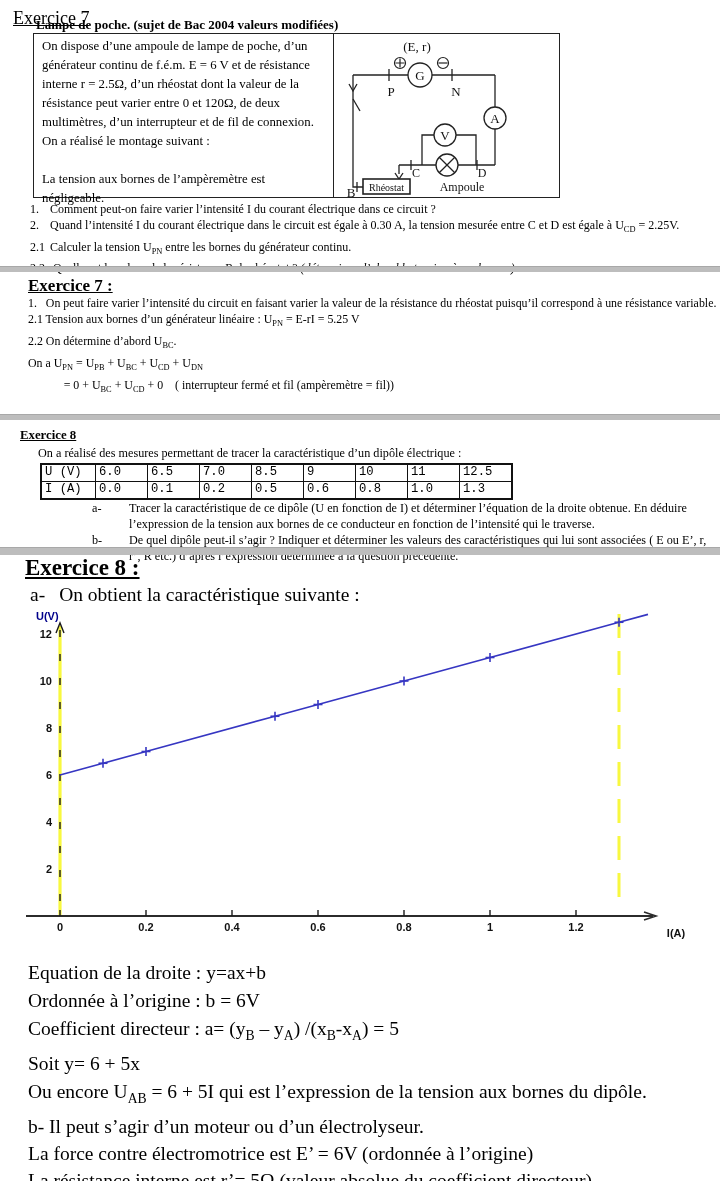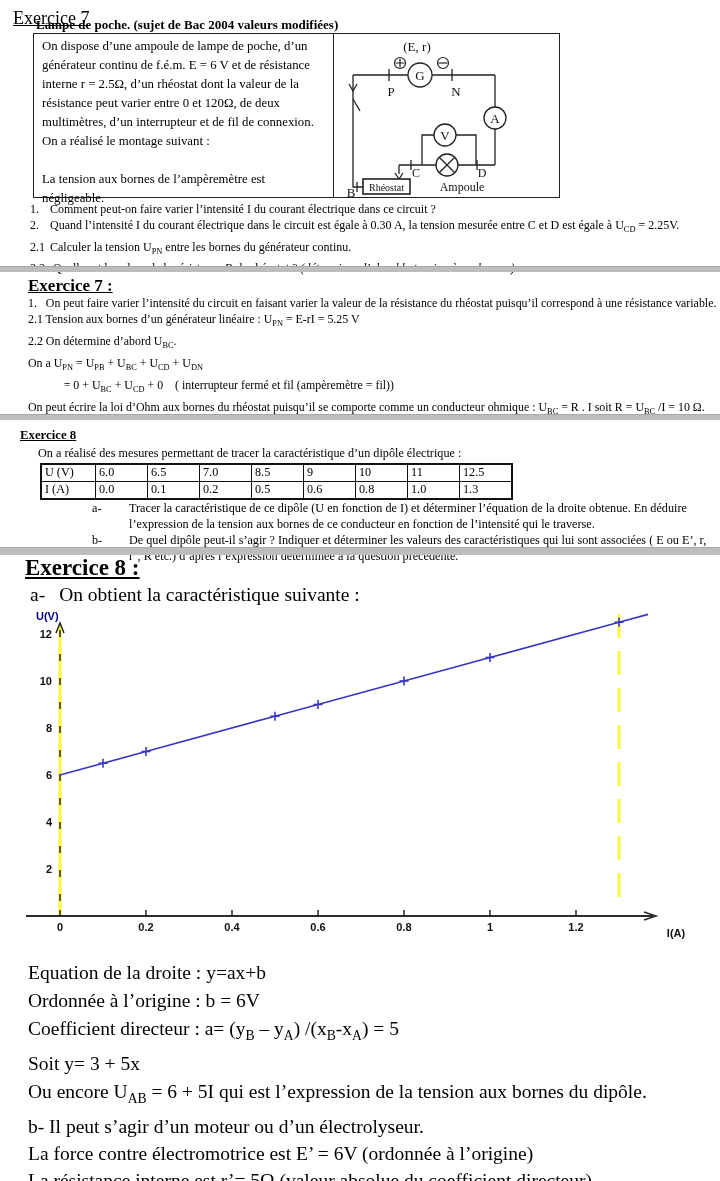--- a/index.html
+++ b/index.html
@@ -33,21 +33,21 @@
 
   .corr7{position:absolute;top:278px;left:28px;width:692px;font-size:11.9px;line-height:16.6px}
   .corr7-title{font-weight:bold;text-decoration:underline;font-size:17px}
   .corr-line{white-space:nowrap}
 
   .ex8{position:absolute;top:428px;left:20px;width:700px;font-size:12.2px;line-height:15.5px}
   .ex8-title{font-weight:bold;text-decoration:underline;font-size:12.8px}
   .ex8-intro{margin:2px 0 2px 18px}
   table.meas{border-collapse:collapse;margin-left:20px;border:2px solid #111}
   table.meas td{border:1px solid #111;font-size:12.2px;padding:0 3px;height:16px;width:45px;
-                font-family:Liberation Serif, serif}
+                font-family:Liberation Mono, monospace}
   table.meas td.first{width:47px}
   .q8{position:relative;margin-left:72px;padding-left:37px;margin-top:1px}
   .q8-label{position:absolute;left:0}
 
   .corr8-title{position:absolute;top:555px;left:25px;font-size:23px;font-weight:bold;text-decoration:underline}
   .corr8-a{position:absolute;top:584px;left:30px;font-size:19.5px}
   .corr8-a .a-label{display:inline-block;margin-right:14px}
 
   #chart-svg{position:absolute;top:606px;left:0}
   .tick{font-family:"Liberation Sans",sans-serif;font-size:11px;font-weight:bold;fill:#111}
@@ -144,21 +144,20 @@
 
   <div class="sep sep-1"></div>
 
   <div class="corr7">
     <div class="corr7-title">Exercice 7 :</div>
     <div class="corr-line">1.&nbsp;&nbsp;&nbsp;On peut faire varier l’intensité du circuit en faisant varier la valeur de la résistance du rhéostat puisqu’il correspond à une résistance variable.</div>
     <div class="corr-line">2.1 Tension aux bornes d’un générateur linéaire : U<sub>PN</sub> = E-rI = 5.25 V</div>
     <div class="corr-line">2.2 On détermine d’abord U<sub>BC</sub>.</div>
     <div class="corr-line">On a U<sub>PN</sub> = U<sub>PB</sub> + U<sub>BC</sub> + U<sub>CD</sub> + U<sub>DN</sub></div>
     <div class="corr-line">&nbsp;&nbsp;&nbsp;&nbsp;&nbsp;&nbsp;&nbsp;&nbsp;&nbsp;&nbsp;&nbsp; = 0 + U<sub>BC</sub> + U<sub>CD</sub> + 0&nbsp;&nbsp;&nbsp;&nbsp;( interrupteur fermé et fil (ampèremètre = fil))</div>
-    <div class="corr-line">On peut écrire la loi d’Ohm aux bornes du rhéostat puisqu’il se comporte comme un conducteur ohmique : U<sub>BC</sub> = R . I soit R = U<sub>BC</sub> /I = 10 Ω.</div>
   </div>
 
   <div class="sep sep-2"></div>
 
   <div class="ex8">
     <div class="ex8-title">Exercice 8</div>
     <div class="ex8-intro">On a réalisé des mesures permettant de tracer la caractéristique d’un dipôle électrique :</div>
     <table class="meas">
       <tbody>
           <tr>
@@ -263,21 +262,21 @@
       <g stroke="#3636c2" stroke-width="1.6">
         <line x1="614.5" y1="16.25" x2="623.5" y2="16.25"></line>
         <line x1="619" y1="11.75" x2="619" y2="20.75"></line>
       </g>
     </svg>
 
   <div class="answers-a">
     <div>Equation de la droite : y=ax+b</div>
     <div>Ordonnée à l’origine : b = 6V</div>
     <div>Coefficient directeur : a= (y<sub>B</sub> – y<sub>A</sub>) /(x<sub>B</sub>-x<sub>A</sub>) = 5</div>
-    <div>Soit y= 3 + 5x</div>
+    <div>Soit y= 6 + 5x</div>
     <div>Ou encore U<sub>AB</sub> = 6 + 5I qui est l’expression de la tension aux bornes du dipôle.</div>
   </div>
 
   <div class="answers-b">
     <div>b-  Il peut s’agir d’un moteur ou d’un électrolyseur.</div>
     <div>La force contre électromotrice est E’ = 6V (ordonnée à l’origine)</div>
     <div>La résistance interne est r’= 5Ω (valeur absolue du coefficient directeur)</div>
   </div>
 
 </div>

